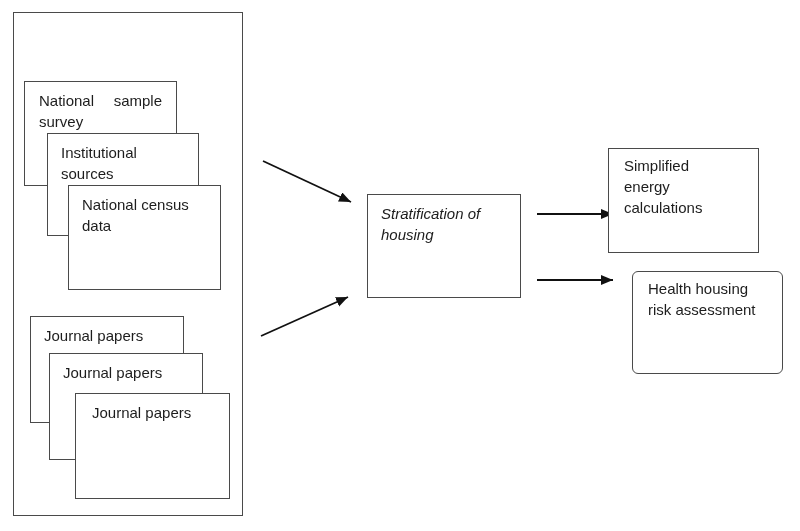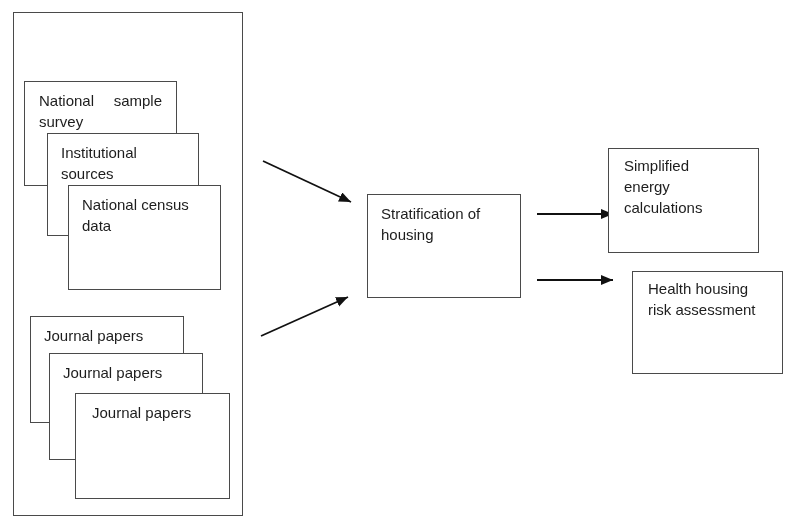--- a/index.html
+++ b/index.html
@@ -53,23 +53,23 @@
   .outer-box      { left: 13px;  top: 12px;  width: 230px; height: 504px; }
   
   .card-a         { left: 24px;  top: 81px;  width: 153px; height: 105px; }
   .card-b         { left: 47px;  top: 133px; width: 152px; height: 103px; }
   .card-c         { left: 68px;  top: 185px; width: 153px; height: 105px; }
   
   .card-d         { left: 30px;  top: 316px; width: 154px; height: 107px; }
   .card-e         { left: 49px;  top: 353px; width: 154px; height: 107px; }
   .card-f         { left: 75px;  top: 393px; width: 155px; height: 106px; }
   
-  .process-box    { left: 367px; top: 194px; width: 154px; height: 104px; }
+  .process-box    { left: 367px; top: 194px; width: 154px; height: 104px; font-style: italic; }
   .output-box-1   { left: 608px; top: 148px; width: 151px; height: 105px; }
-  .output-box-2   { left: 632px; top: 271px; width: 151px; height: 103px; }
+  .output-box-2   { left: 632px; top: 271px; width: 151px; height: 103px; border-radius: 6px; }
 </style>
 </head>
 <body>
 
 <div class="canvas">
 
   <svg class="arrows" viewBox="0 0 800 531" xmlns="http://www.w3.org/2000/svg">
     <defs>
       <marker id="ah" markerUnits="userSpaceOnUse" markerWidth="14" markerHeight="12" refX="12" refY="5" orient="auto">
         <path d="M0,0 L12,5 L0,10 Z" fill="#111111"></path>

